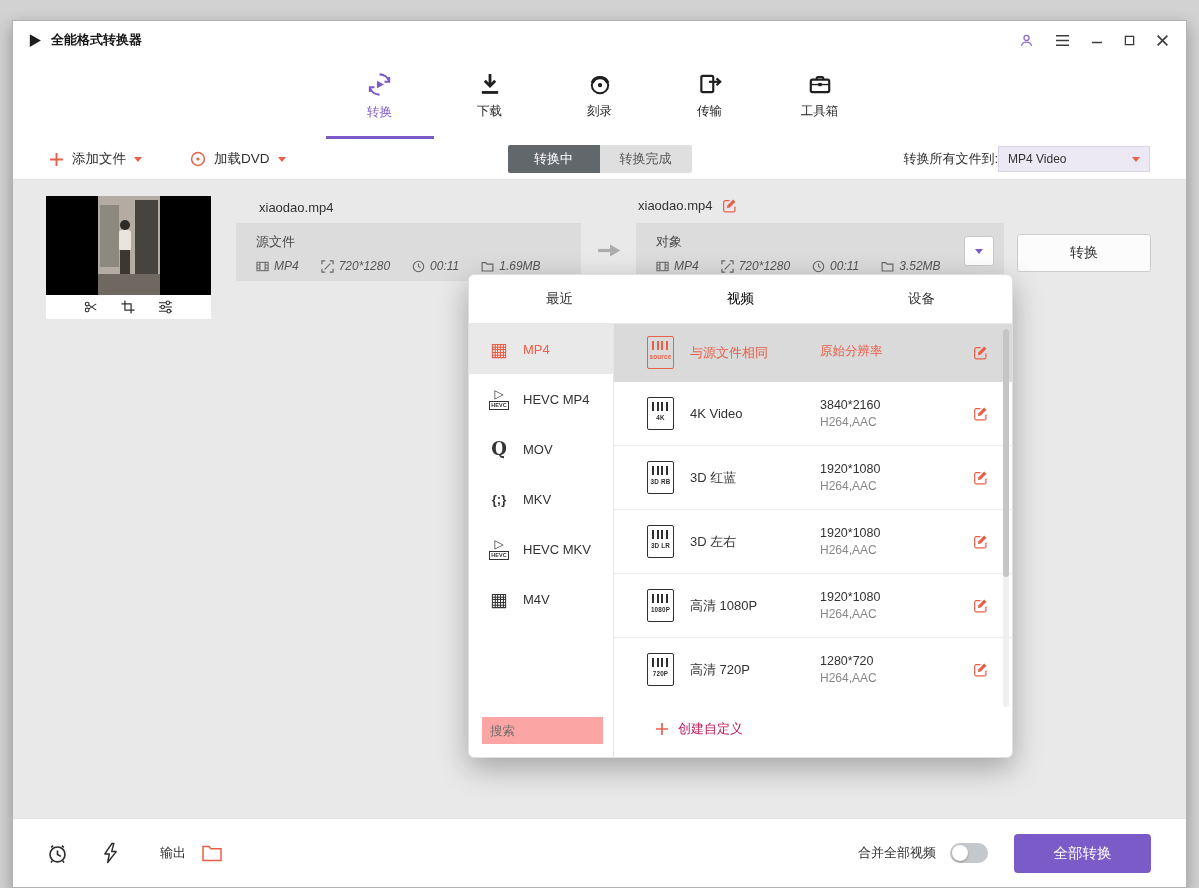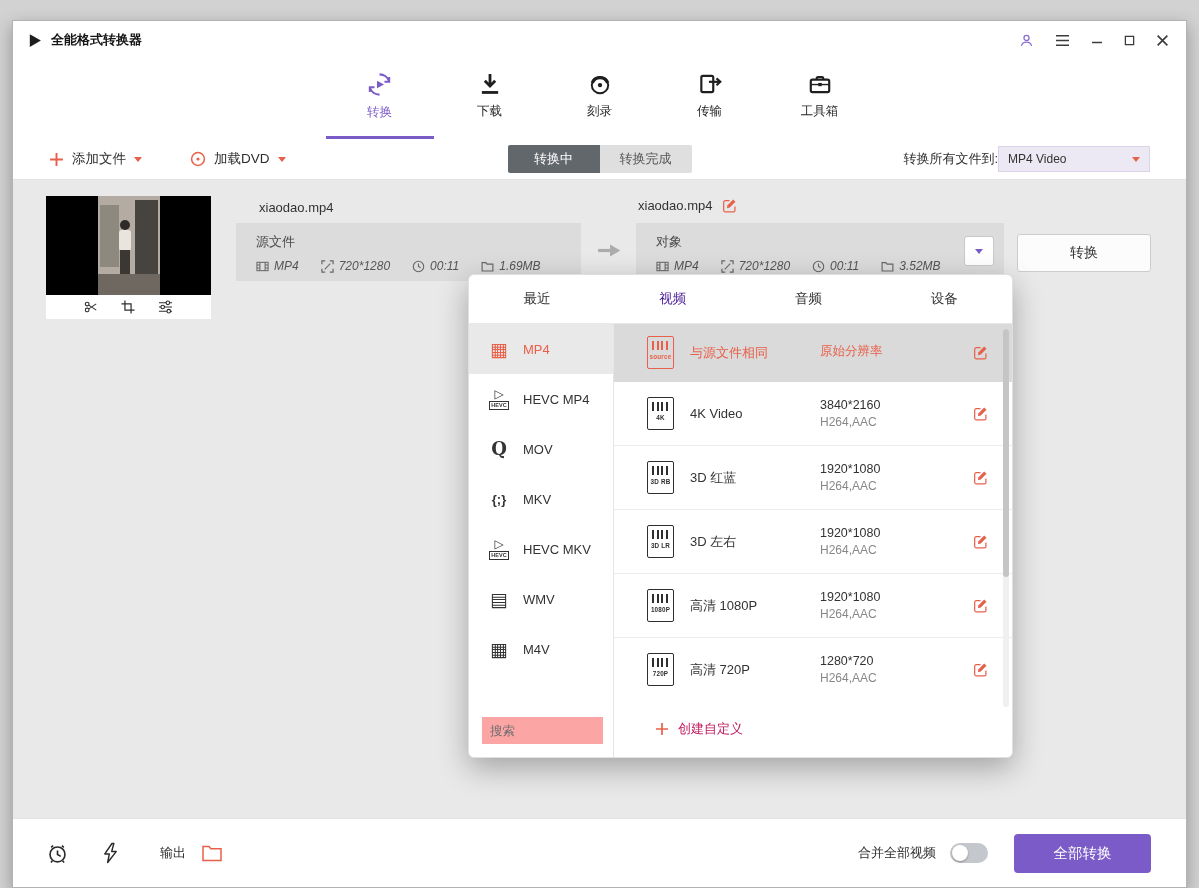--- a/index.html
+++ b/index.html
@@ -47,21 +47,21 @@
   .src-panel{left:223px;top:43px;width:345px;height:58px;}
   .dst-panel{left:623px;top:43px;width:368px;height:58px;}
   .big-arrow{position:absolute;left:584px;top:62px;}
   .dd-btn{position:absolute;right:10px;top:13px;width:30px;height:30px;background:#fff;border:1px solid #c9c9c9;border-radius:3px;display:flex;align-items:center;justify-content:center;box-sizing:border-box;}
   .convert-btn{position:absolute;left:1004px;top:54px;width:134px;height:38px;background:#fcfcfc;border:1px solid #cdcdcd;border-radius:3px;display:flex;align-items:center;justify-content:center;font-size:14px;color:#333;box-sizing:border-box;}
 
   
   .popup{position:absolute;left:455px;top:94px;width:545px;height:484px;background:#fff;border:1px solid #e0e0e0;border-radius:6px;box-shadow:0 10px 30px rgba(0,0,0,.30);z-index:5;box-sizing:border-box;display:flex;flex-direction:column;overflow:hidden;}
   .popup-tabs{height:48px;flex:none;display:flex;border-bottom:1px solid #e8e8e8;}
   .ptab{flex:1;display:flex;align-items:center;justify-content:center;font-size:13.5px;color:#333;}
-  .ptab.active{color:#4c1d95;}
+  .ptab.active{color:#000000;}
   .popup-body{flex:1;display:flex;min-height:0;}
   .popup-left{width:145px;flex:none;border-right:1px solid #e6e6e6;display:flex;flex-direction:column;box-sizing:border-box;}
   .fmt-list{flex:1;overflow:hidden;}
   .fmt-row{height:50px;display:flex;align-items:center;gap:10px;padding-left:16px;color:#333;box-sizing:border-box;}
   .fmt-row.selected{background:#e9e9e9;color:#E8604A;}
   .fmt-label{font-size:13px;color:inherit;}
   .fmt-icon{width:28px;height:28px;display:flex;flex-direction:column;align-items:center;justify-content:center;flex:none;color:inherit;}
   .fmt-icon[data-icon="film"]::before{content:"▦";font-size:19px;line-height:1;}
   .fmt-icon[data-icon="hevc"]::before{content:"▷";font-size:12px;font-weight:bold;line-height:1;}
   .fmt-icon[data-icon="hevc"]::after{content:"HEVC";font-size:5.5px;font-weight:bold;border:1px solid currentColor;padding:0 1px;margin-top:1px;line-height:1.4;}
@@ -363,23 +363,20 @@
       <div class="popup-tabs">
 
           <div class="ptab">
             <span>最近</span>
           </div>
 
           <div class="ptab active">
             <span>视频</span>
           </div>
 
-          <div class="ptab">
-            <span>音频</span>
-          </div>
 
           <div class="ptab">
             <span>设备</span>
           </div>
         </div>
       <div class="popup-body">
         <div class="popup-left">
           <div class="fmt-list">
 
               <div class="fmt-row selected">
@@ -401,24 +398,20 @@
                 <span class="fmt-icon" data-icon="mkv"></span>
                 <span class="fmt-label">MKV</span>
               </div>
 
               <div class="fmt-row">
                 <span class="fmt-icon" data-icon="hevc"></span>
                 <span class="fmt-label">HEVC MKV</span>
               </div>
 
 
-              <div class="fmt-row">
-                <span class="fmt-icon" data-icon="wmv"></span>
-                <span class="fmt-label">WMV</span>
-              </div>
 
               <div class="fmt-row">
                 <span class="fmt-icon" data-icon="film"></span>
                 <span class="fmt-label">M4V</span>
               </div>
             </div>
           <input class="search" placeholder="搜索" style="">
         </div>
         <div class="popup-right">
           <div class="preset-list">

